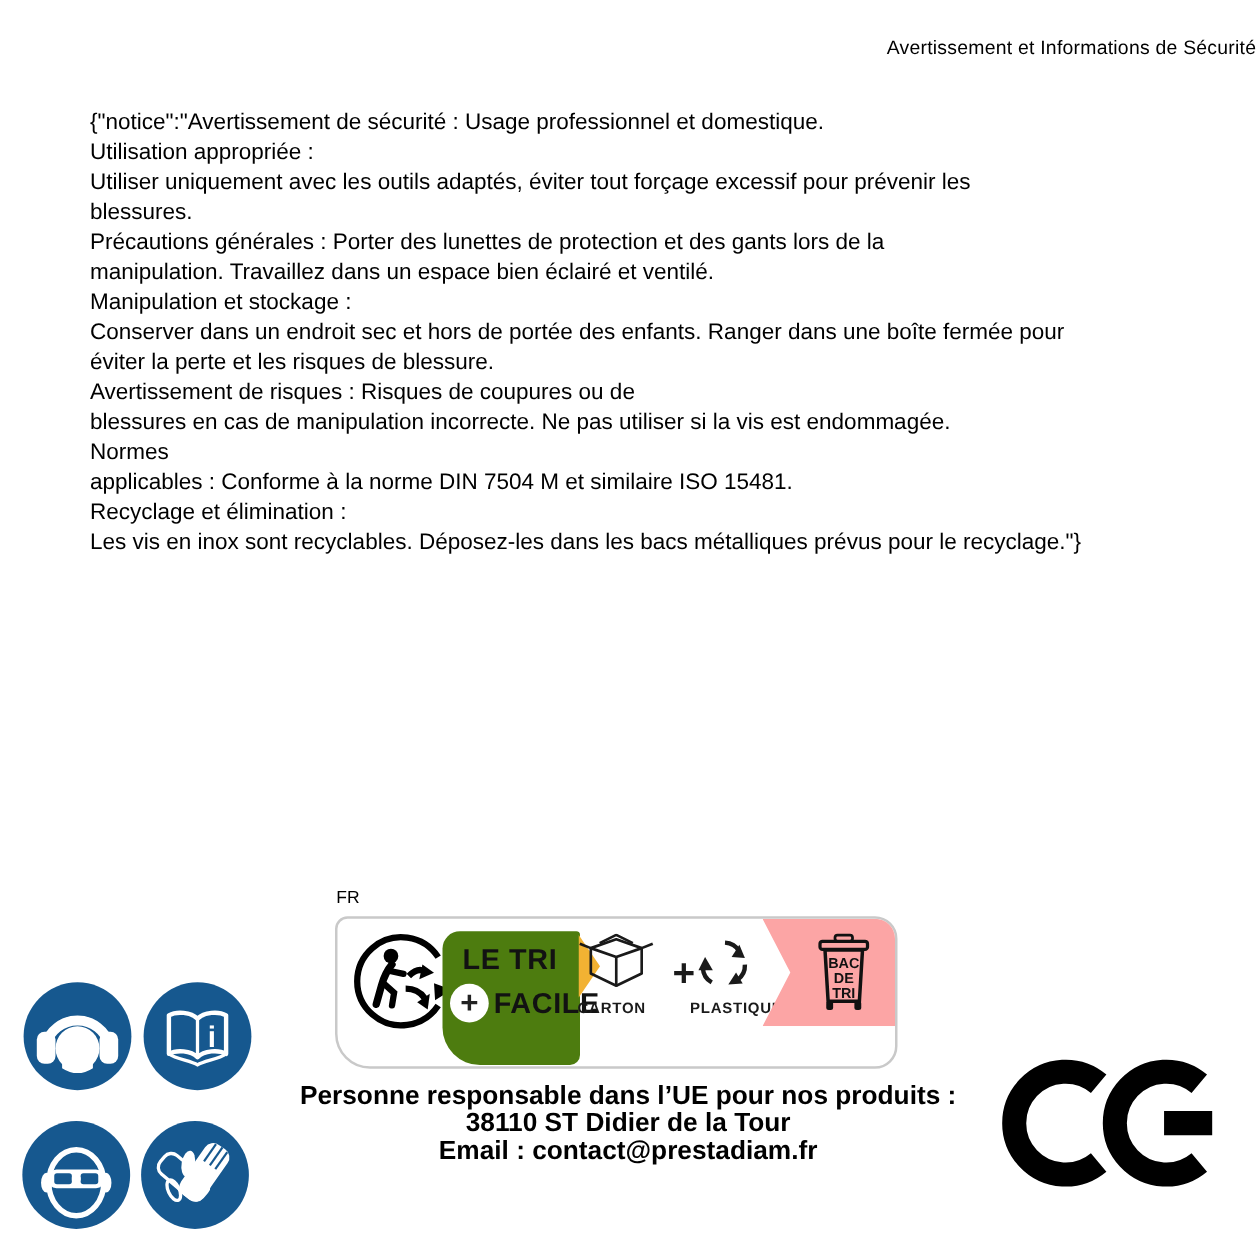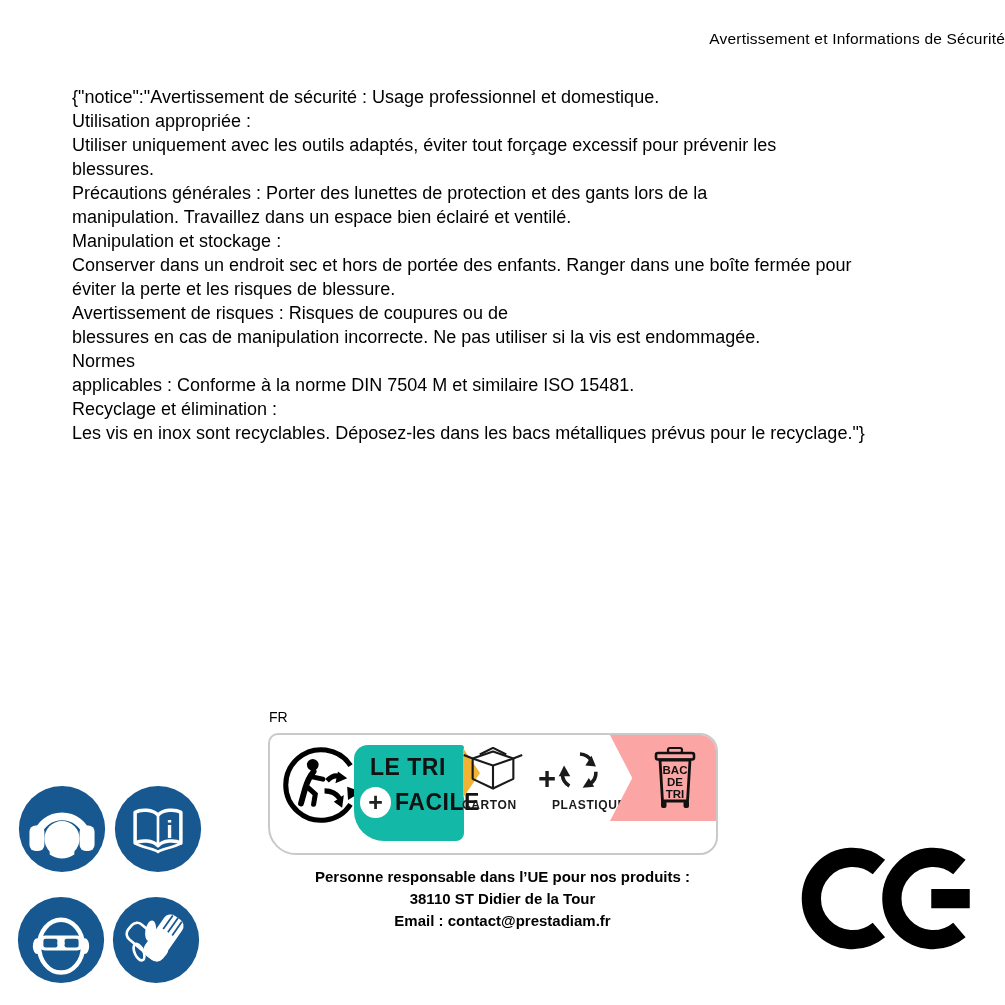--- a/index.html
+++ b/index.html
@@ -19,22 +19,22 @@
   .picto{position:absolute;width:88px;height:88px;}
   
   .fr{position:absolute;left:269px;top:709px;font-size:14px;font-weight:normal;}
   .label-box{
     position:absolute;left:268px;top:733px;width:450px;height:122px;
     background:#fff;border:2px solid #c9c9c9;border-radius:10px 18px 18px 28px;
     box-sizing:border-box;overflow:hidden;
   }
   .triman{position:absolute;left:10px;top:8px;}
   .yellow-tab{
-    position:absolute;left:84px;top:10px;width:110px;height:96px;
-    background:#14b8a6;border-radius:14px 3px 8px 30px;
+    position:absolute;left:84px;top:10px;width:110px;height:107px;
+    background:#4d7c0f;border-radius:14px 3px 8px 30px;
   }
   .yellow-tab::after{
     content:"";position:absolute;left:100%;top:3px;width:0;height:0;margin-left:-1px;
     border-top:25px solid transparent;border-bottom:25px solid transparent;
     border-left:17px solid #F2B233;
   }
   .tab-line1{position:absolute;left:16px;top:9px;font-size:23px;font-weight:bold;letter-spacing:.5px;color:#121212;}
   .tab-line2{position:absolute;left:6px;top:42px;display:flex;align-items:center;gap:4px;}
   .plus-circle{
     width:31px;height:31px;border-radius:50%;background:#fff;color:#222;
@@ -51,21 +51,21 @@
     position:absolute;left:340px;top:0;width:106px;height:86px;background:#fca5a5;
     clip-path:polygon(0 0,100% 0,100% 100%,0 100%,21% 50%);
   }
   .slogan{
     position:absolute;right:12px;top:91px;font-size:19px;font-weight:bold;
     font-style:italic;color:#222;white-space:nowrap;
   }
   
   .address{
     position:absolute;top:866px;left:0;width:1005px;text-align:center;
-    font-size:15px;line-height:21.8px;font-weight:bold;
+    font-size:21px;line-height:21.8px;font-weight:bold;
   }
   
   .ce{position:absolute;left:800px;top:846px;}
   svg text{font-family:"Liberation Sans",sans-serif;}
 </style>
 </head>
 <body>
 
 <div class="title">Avertissement et Informations de Sécurité</div>
 

